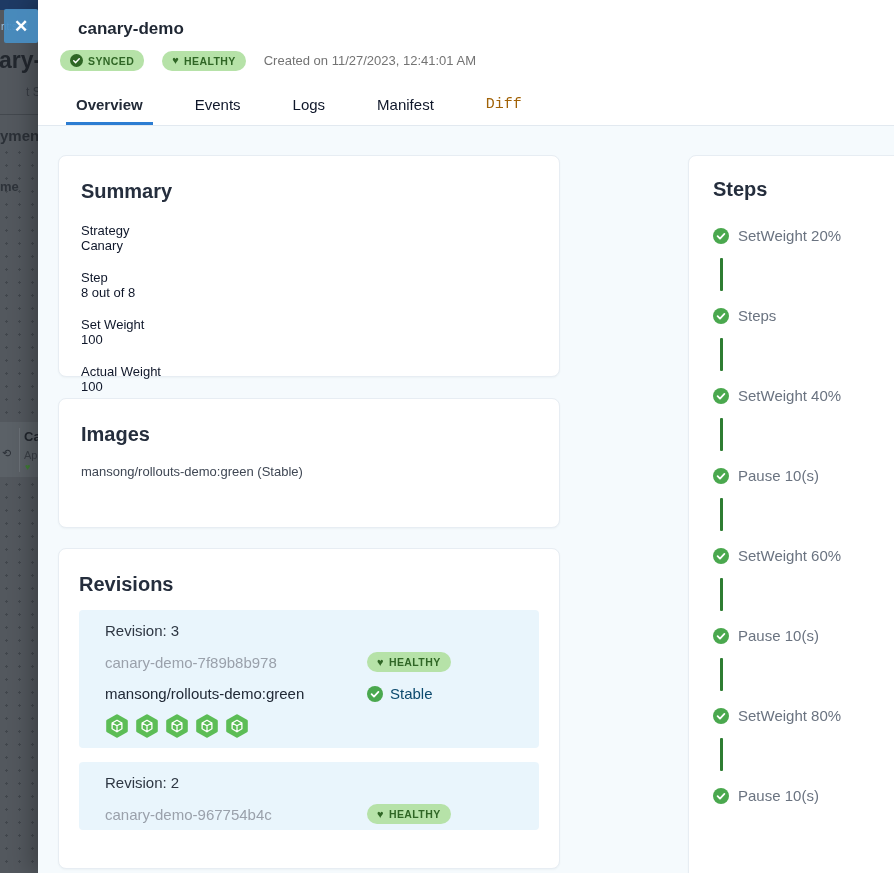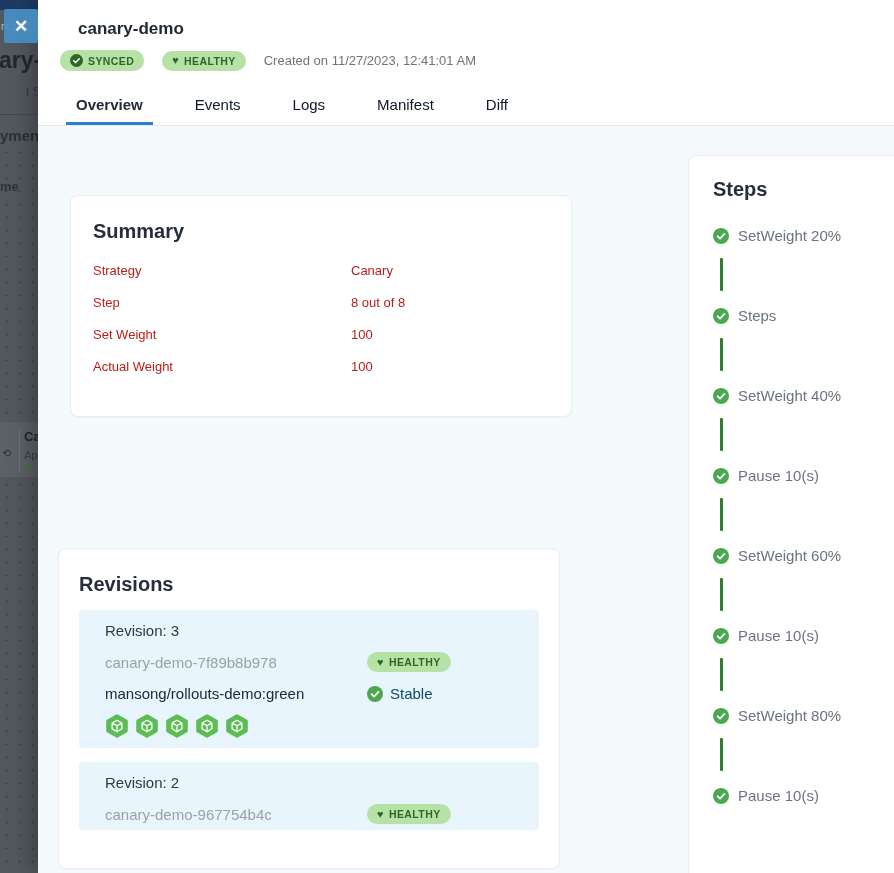--- a/index.html
+++ b/index.html
@@ -36,29 +36,29 @@
   .panel-header { position:relative; background:#ffffff; height:126px; border-bottom:1px solid #e2e9f0; }
   .rollout-title { position:absolute; left:40px; top:19px; font-size:17px; font-weight:bold; color:#1f2733; }
   .badge-row { position:absolute; left:22px; top:50px; display:flex; align-items:center; gap:18px; }
   .pill { display:inline-flex; align-items:center; gap:5px; background:#b6e2a8; color:#2f6625;
     font-size:10.5px; font-weight:bold; letter-spacing:.4px; padding:4px 10px; border-radius:10px; }
   .pill .heart { font-size:11px; line-height:1; }
   .created { font-size:13px; color:#737373; }
   .tabs { position:absolute; left:28px; bottom:0; display:flex; gap:32px;text-align:center; }
   .tab { font-size:15px; color:#0f172a; padding:8px 10px 9px 10px; border-bottom:3px solid transparent; cursor:pointer; }
   .tab.active { font-weight:bold; color:#222a37; border-bottom-color:#2d7dd2; }
-  .tab.disabled { color:#0f172a; cursor:default; }
+  .tab.disabled { color:#a16207; cursor:default;font-family:Liberation Mono, monospace; }
 
   .content { position:relative; height:747px; overflow:hidden; }
   .card { position:absolute; background:#ffffff; border:1px solid #e7edf3; border-radius:8px;
     box-shadow:0 1px 2px rgba(30,40,60,0.04); }
   .card h2 { font-size:20px; font-weight:bold; color:#252e3d; }
 
-  .card-summary { left:32px; top:29px; width:502px; height:222px; padding:24px 22px;margin-top:40px; }
-  .kv-row { display:flex; margin-top:17px; font-size:13px; color:#b91c1c; }
+  .card-summary { left:20px; top:29px; width:502px; height:222px; padding:24px 22px; }
+  .kv-row { display:flex; margin-top:17px; font-size:13px; color:#0f172a;flex-direction:column; }
   .kv-row:first-of-type { margin-top:20px; }
   .kv-label { width:258px; }
   .kv-value { }
 
   .card-images { left:20px; top:272px; width:502px; height:130px; padding:24px 22px; }
   .image-line { margin-top:18px; font-size:13px; color:#3f4754; }
 
   .card-revisions { left:20px; top:422px; width:502px; height:321px; padding:24px 20px; }
   .rev-box { background:#e9f5fc; border-radius:4px; padding:12px 26px; }
   .rev-box.first { margin-top:14px; height:138px; }
@@ -165,20 +165,24 @@
       <div class="kv-row">
         <span class="kv-label">Set Weight</span>
         <span class="kv-value">100</span>
       </div>
       <div class="kv-row">
         <span class="kv-label">Actual Weight</span>
         <span class="kv-value">100</span>
       </div>
     </div>
 
+    <div class="card card-images">
+      <h2>Images</h2>
+      <div class="image-line">mansong/rollouts-demo:green (Stable)</div>
+    </div>
 
     <div class="card card-revisions">
       <h2>Revisions</h2>
 
       <div class="rev-box first">
         <div class="rev-title">Revision: 3</div>
         <div class="rev-row">
           <span class="rev-hash">canary-demo-7f89b8b978</span>
           <span class="pill">
             <span class="heart">♥</span>

